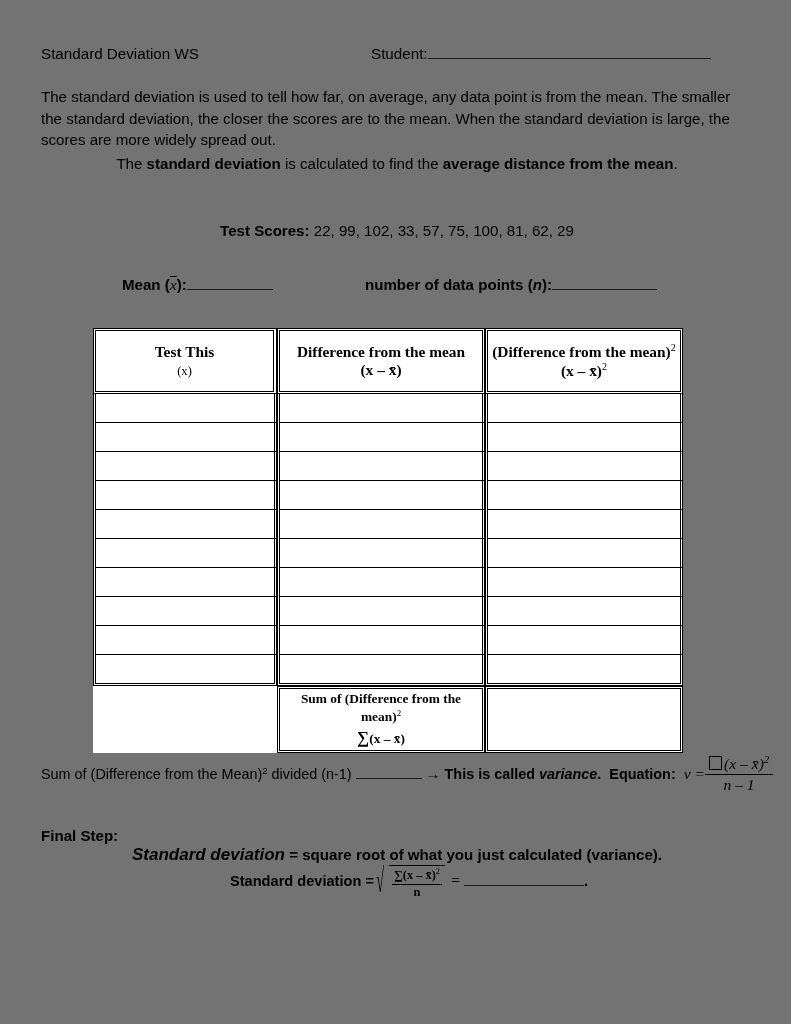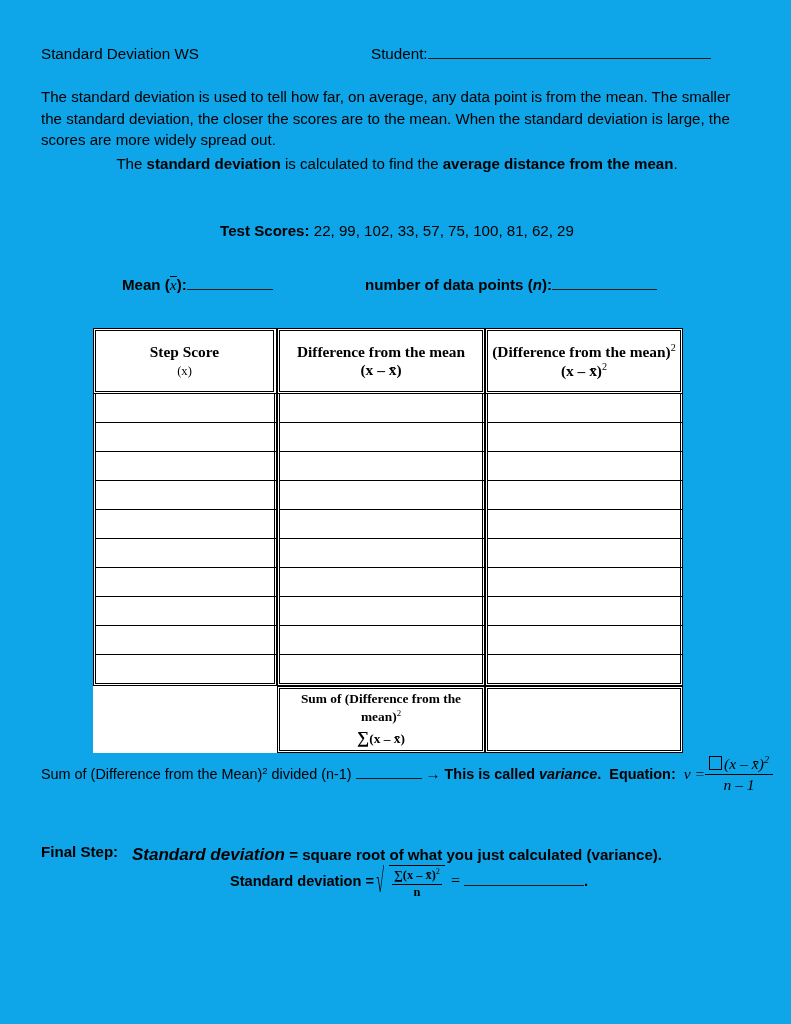--- a/index.html
+++ b/index.html
@@ -14,21 +14,21 @@
     font-family: "Liberation Sans", sans-serif;
     color: #000000;
     overflow: hidden;
   }
 
   .page {
     position: absolute;
     left: 0; top: 0;
     width: 791px;
     height: 1024px;
-    background: #0ea5e9;
+    background: #737373;
   }
   .b { font-weight: bold; }
   .i { font-style: italic; }
   .bi { font-weight: bold; font-style: italic; }
 
   .blank-line {
     display: inline-block;
     border-bottom: 1.6px solid #1a1a1a;
     vertical-align: baseline;
     height: 0.92em;
@@ -236,21 +236,20 @@
     font-style: italic;
     font-size: 15.6px;
   }
 
   
   #finalstep {
     position: absolute;
     left: 41px; top: 827px;
     font-size: 15.1px;
     font-weight: bold;
-    margin-top: 16px;
   }
   #sdline {
     position: absolute;
     left: 41px; top: 845px;
     width: 712px;
     text-align: center;
     font-size: 15.1px;
   }
   #sdformula {
     position: absolute;
@@ -336,21 +335,21 @@
   <div id="tbl-wrap">
     <table class="tbl">
       <colgroup>
         <col style="width:184px">
         <col style="width:208px">
         <col style="width:198px">
       </colgroup>
       <tbody>
         <tr class="hdr-row">
           <td class="c1">
-            <span>Step Score</span><br>
+            <span>Test This</span><br>
             <span class="sub-x">(x)</span>
           </td>
           <td class="c2">
             <span>Difference from the mean</span><br>
             <span>(x – x̄)</span>
           </td>
           <td class="c3">
             <span>(Difference from the mean)</span><sup class="sq">2</sup><br>
             <span>(x – x̄)</span><sup class="sq">2</sup>
           </td>

